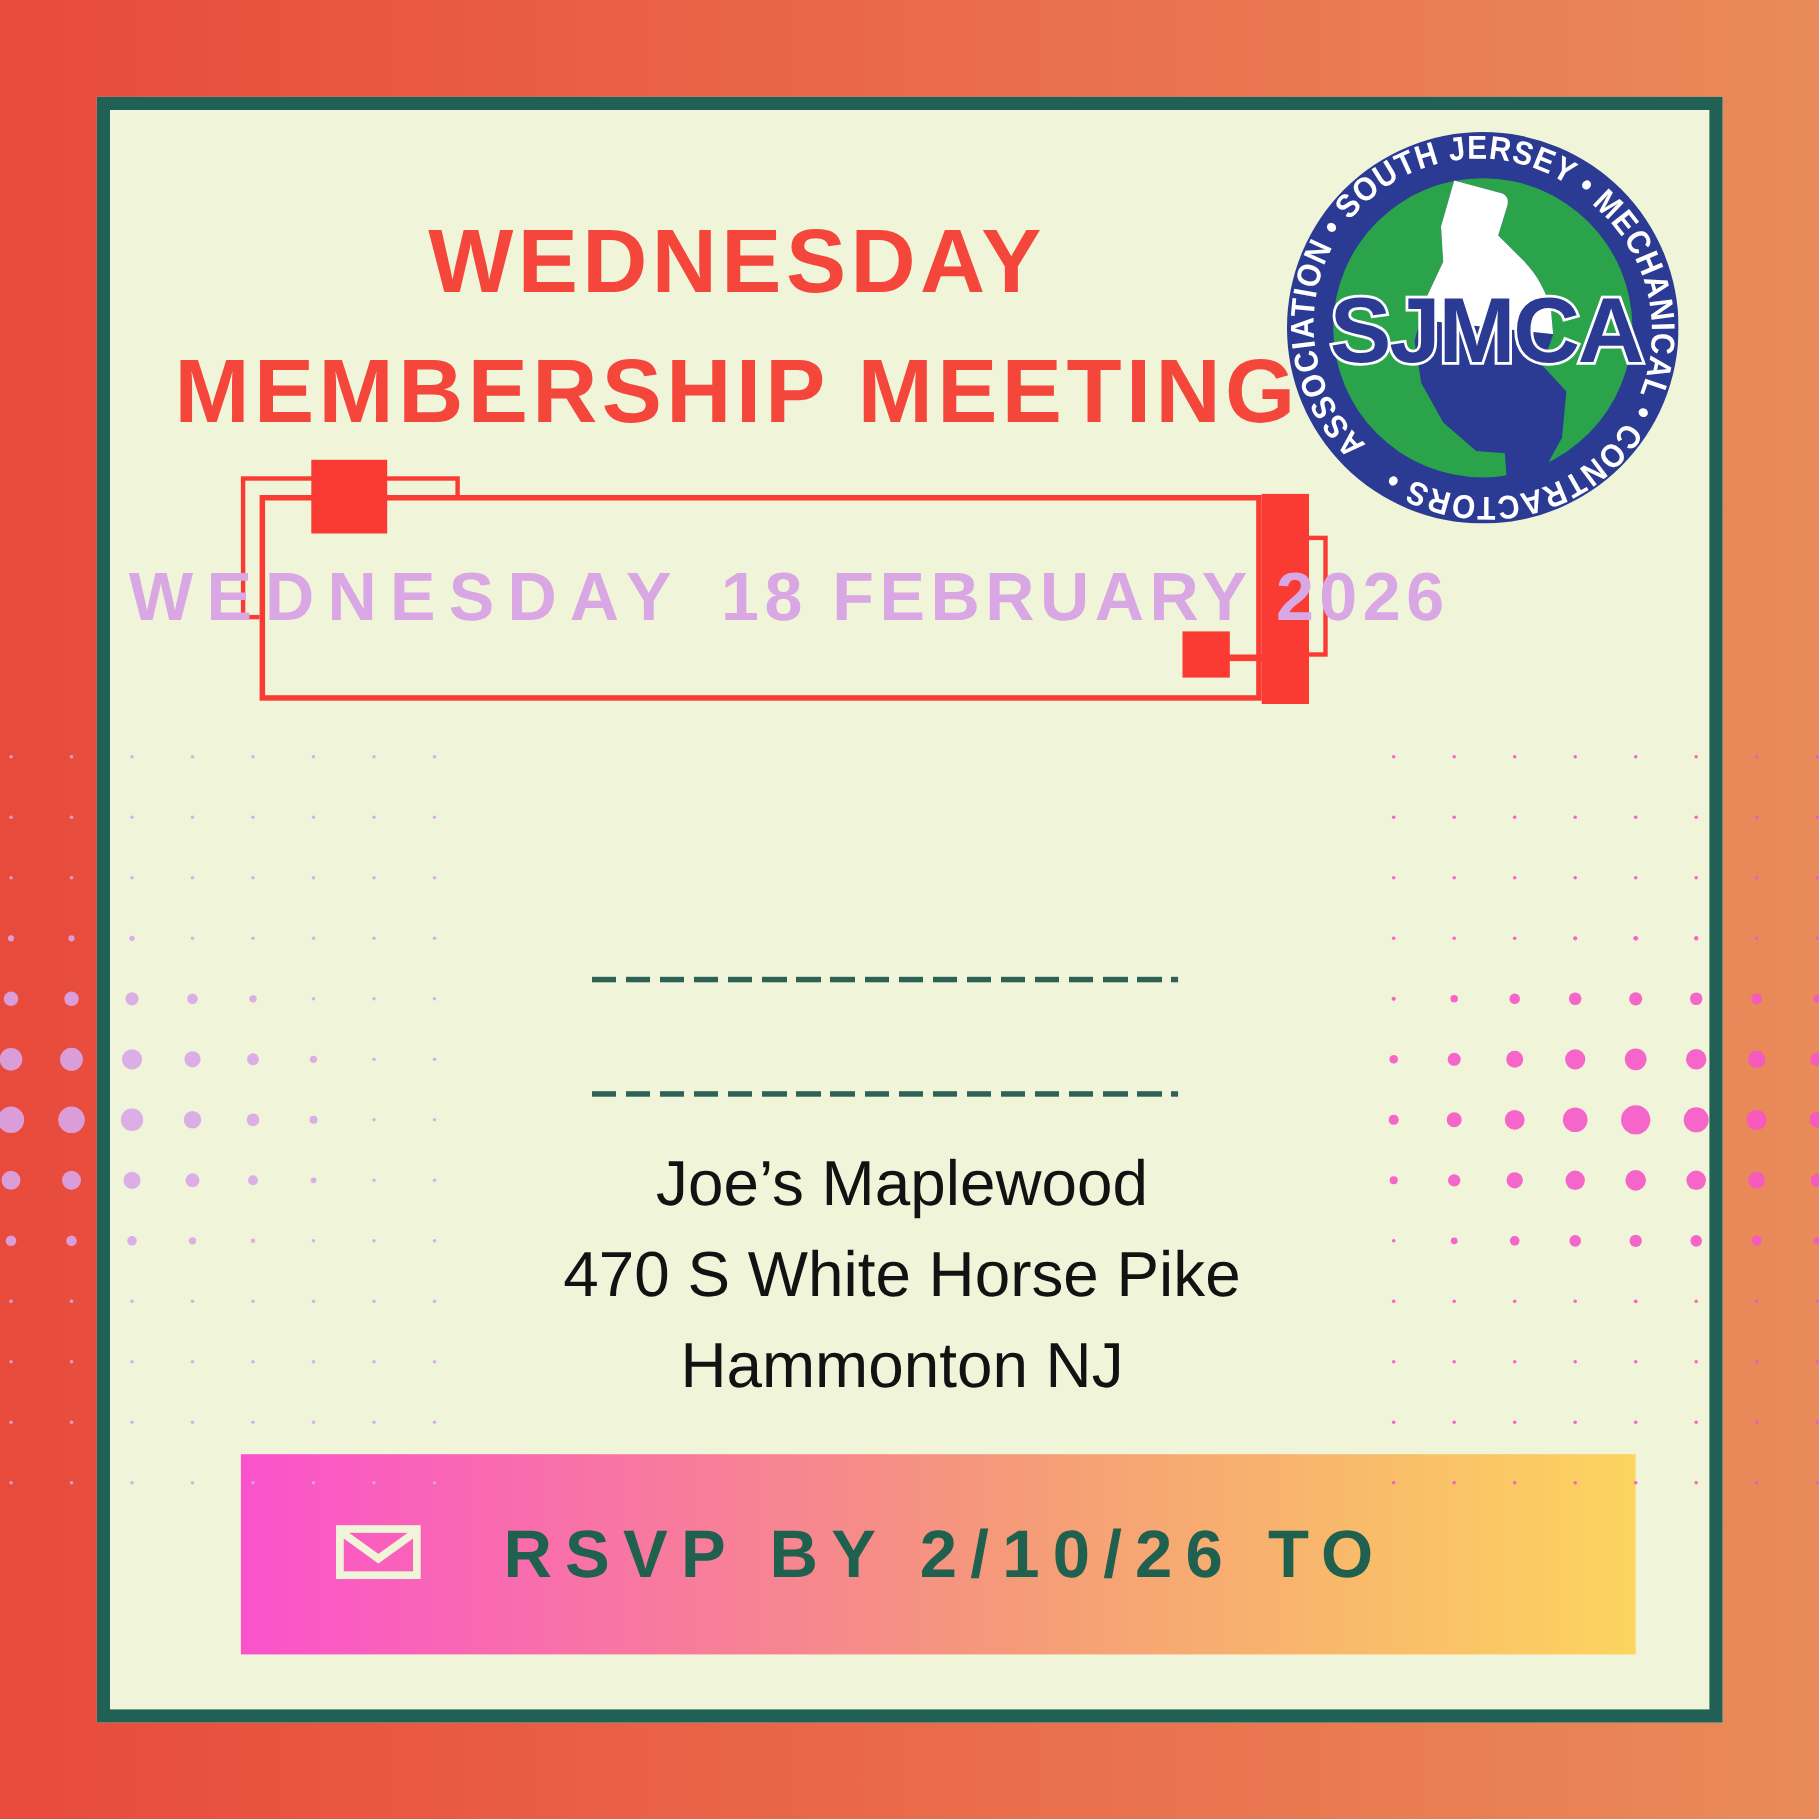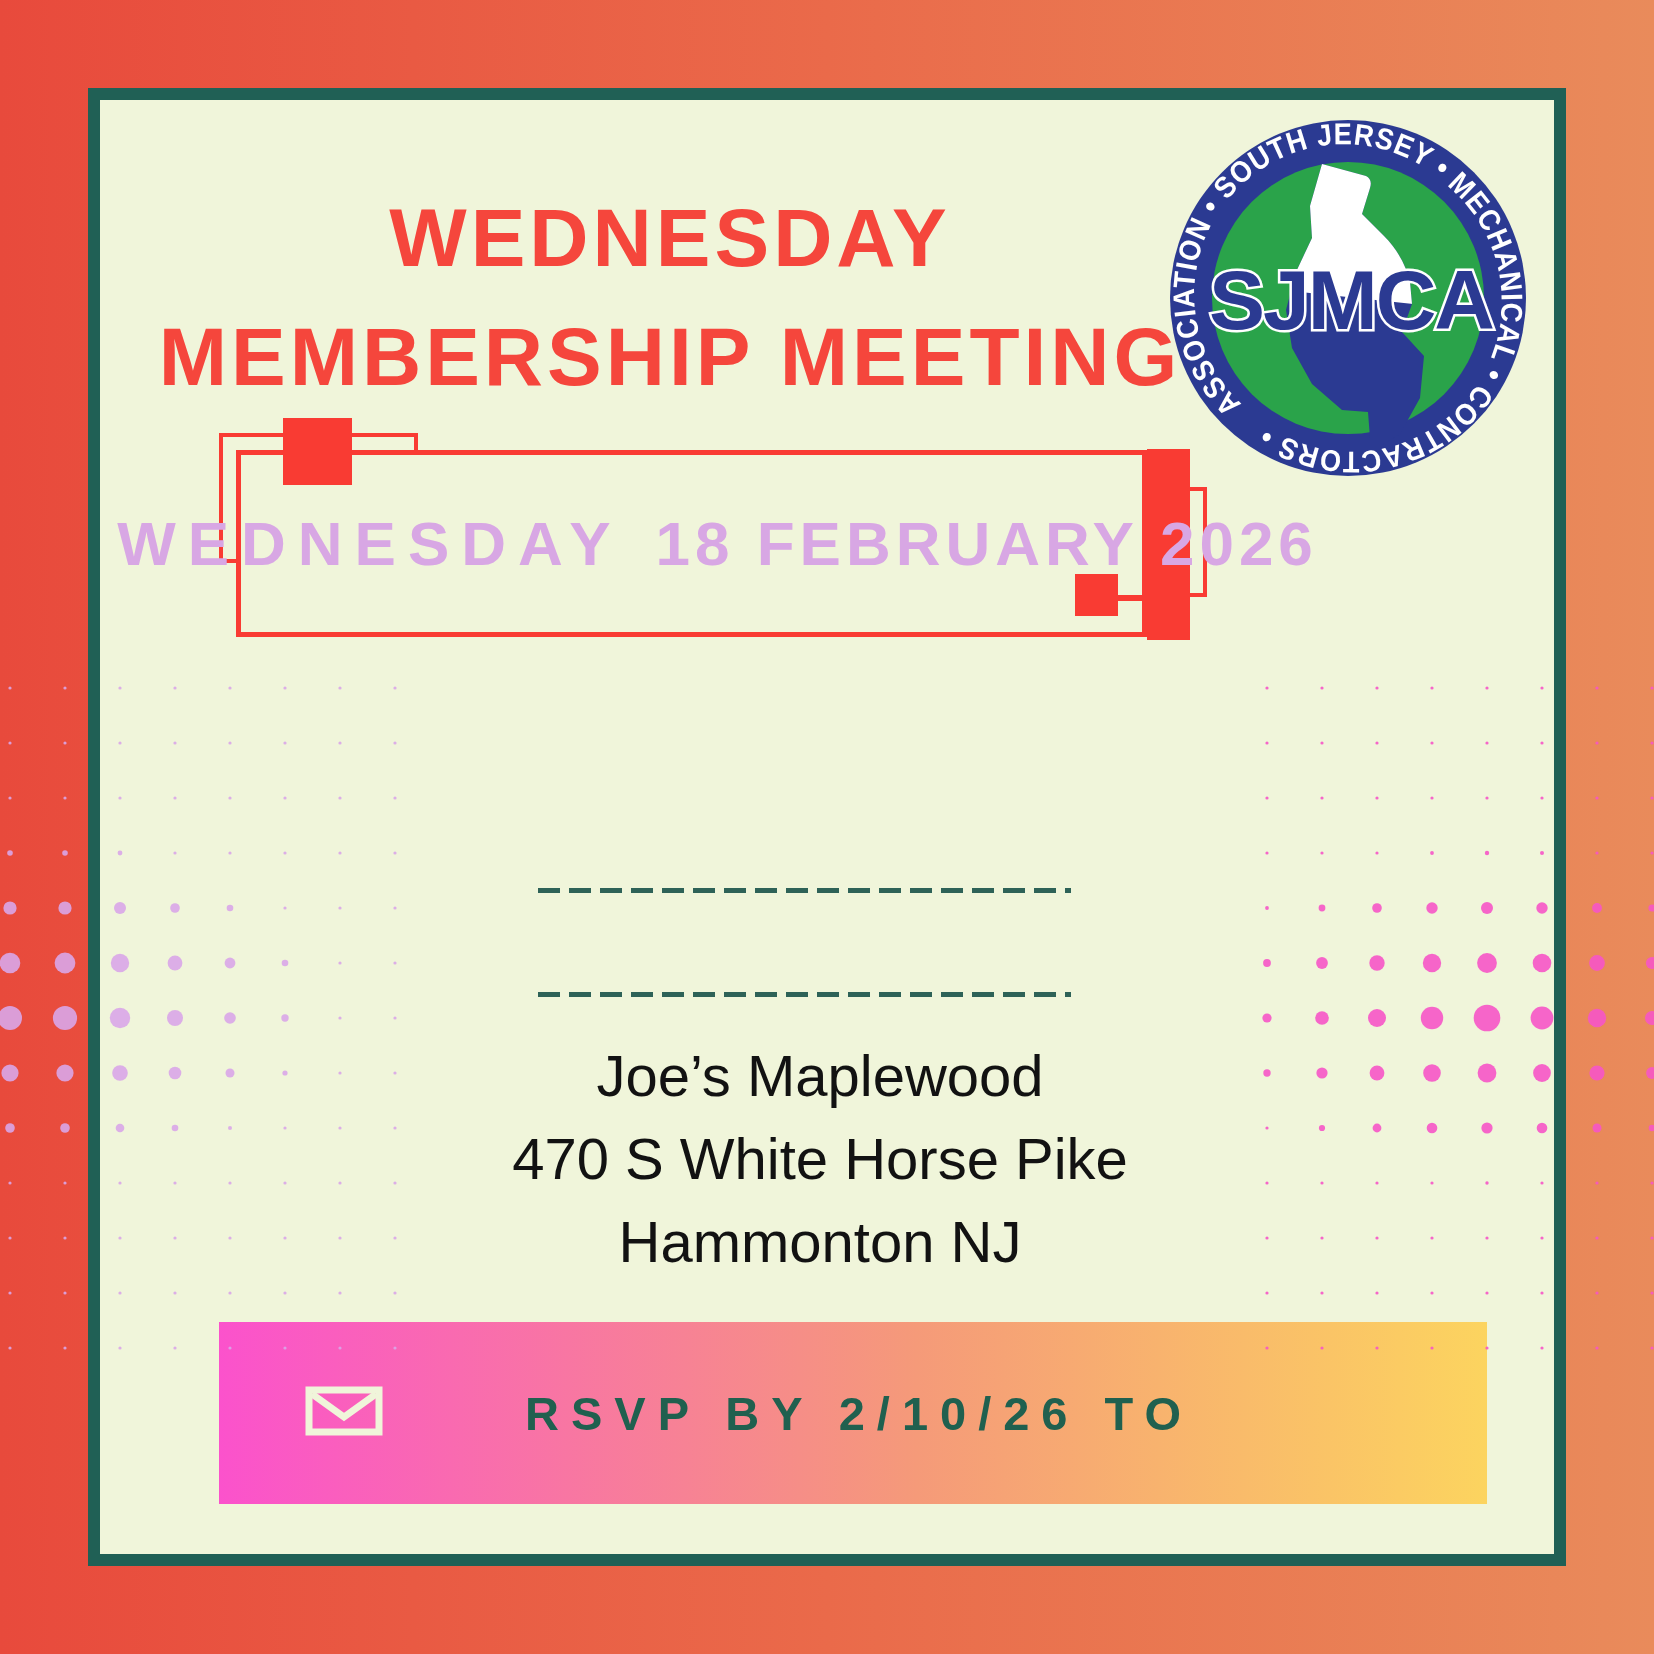--- a/index.html
+++ b/index.html
@@ -77,21 +77,21 @@
   }
 
   
   .banner{
     position:absolute;left:219px;top:1322px;width:1268px;height:182px;z-index:1;
     background:linear-gradient(90deg, var(--banner-pink) 0%, var(--banner-mid) 55%, var(--banner-yellow) 100%);
   }
   .banner-text{
     position:absolute;left:0;top:0;width:100%;height:100%;
     display:flex;flex-direction:row;align-items:center;justify-content:center;gap:27px;
-    color:var(--banner-text-teal);font-weight:700;font-size:47px;line-height:1;white-space:nowrap;
+    color:var(--banner-text-teal);font-weight:700;font-size:61px;line-height:1;white-space:nowrap;
   }
   .rsvp-1{letter-spacing:12px;text-indent:12px;}
   .rsvp-2{letter-spacing:17px;text-indent:17px;}
   .envelope{position:absolute;left:86px;top:64px;width:78px;height:50px;}
 </style>
 </head>
 <body>
 
 <div class="poster">
 

